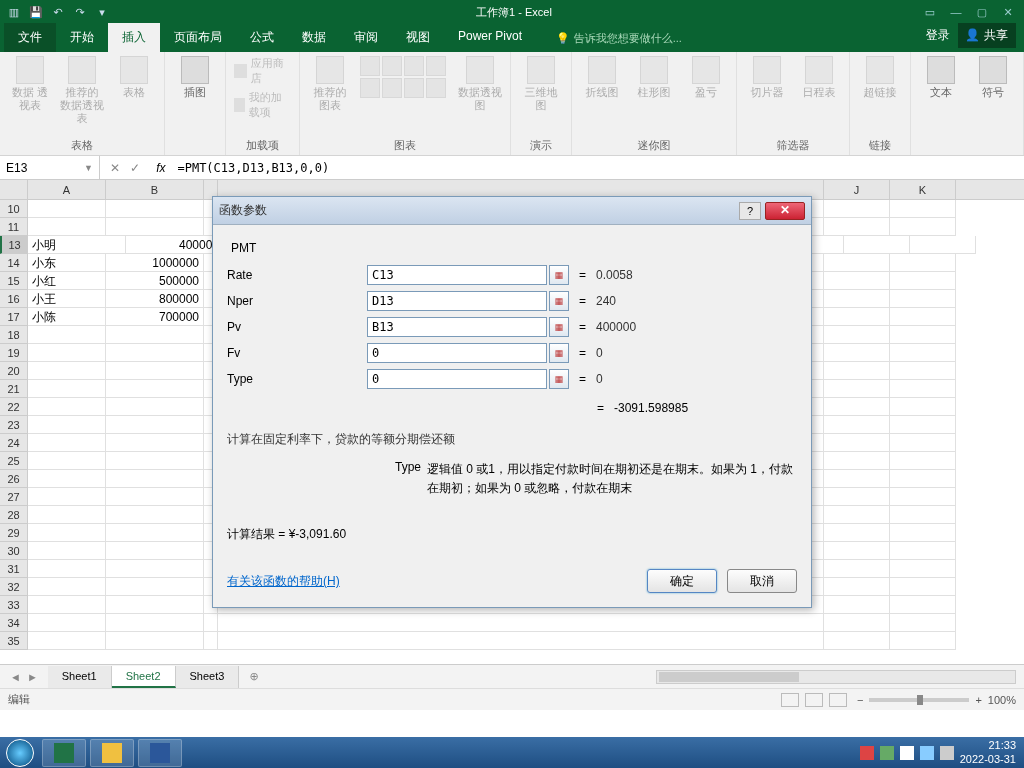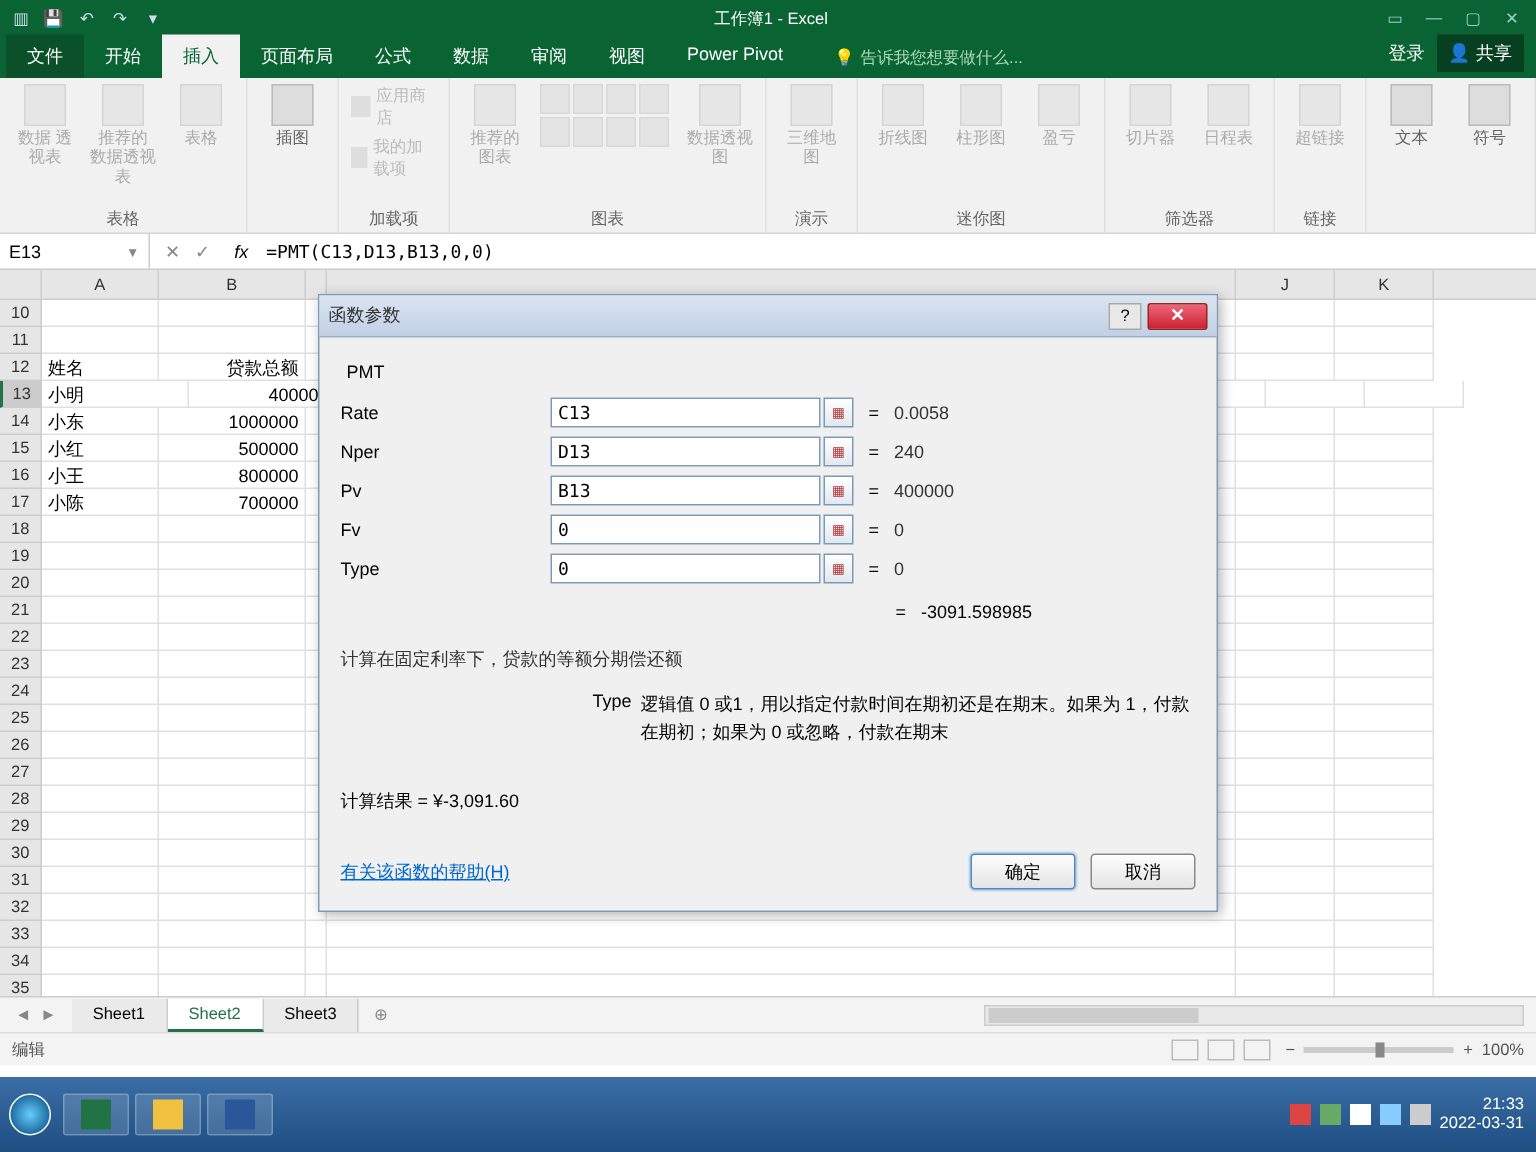--- a/index.html
+++ b/index.html
@@ -98,21 +98,21 @@
 
 .status { height: 22px; background: #f3f3f3; border-top: 1px solid #ddd; display: flex; align-items: center; font-size: 11px; color: #555; padding: 0 8px; }
 .status .mode { flex: 1; }
 .status .views { display: flex; gap: 6px; padding-right: 10px; }
 .status .views span { width: 18px; height: 14px; border: 1px solid #bbb; }
 .status .zoom { display: flex; align-items: center; gap: 6px; }
 .status .zslider { width: 100px; height: 4px; background: #ccc; position: relative; }
 .status .zslider::after { content: ''; position: absolute; left: 48px; top: -3px; width: 6px; height: 10px; background: #888; }
 
 
-.taskbar { position: absolute; bottom: 0; left: 0; right: 0; height: 50px; background: linear-gradient(#3a6ea5,#1e4e82); display: flex; align-items: center; }
+.taskbar { position: absolute; bottom: 0; left: 0; right: 0; height: 31px; background: linear-gradient(#3a6ea5,#1e4e82); display: flex; align-items: center; }
 .taskbar .start { width: 40px; height: 34px; display: flex; align-items: center; justify-content: center; }
 .taskbar .start .orb { width: 28px; height: 28px; border-radius: 50%; background: radial-gradient(#6cf,#047); border: 1px solid #fff; }
 .taskbar .tbtn { width: 44px; height: 28px; margin: 0 2px; background: rgba(255,255,255,0.15); border: 1px solid rgba(255,255,255,0.25); border-radius: 2px; display: flex; align-items: center; justify-content: center; }
 .taskbar .tbtn .ic { width: 20px; height: 20px; }
 .taskbar .tray { margin-left: auto; display: flex; align-items: center; gap: 6px; padding-right: 8px; color: #fff; font-size: 11px; }
 .taskbar .tray .ti { width: 14px; height: 14px; }
 .taskbar .clock { text-align: right; line-height: 1.2; }
 </style>
 </head>
 <body>
@@ -327,29 +327,20 @@
       <div class="row">
         <div class="rh">11</div>
         <div class="cell" style="width: 78px;"></div>
         <div class="cell r" style="width: 98px;"></div>
         <div class="cell" style="width: 14px;"></div>
         <div class="cell" style="width: 606px;"></div>
         <div class="cell" style="width: 66px;"></div>
         <div class="cell" style="width: 66px;"></div>
       </div>
       <div class="row">
-        <div class="rh">12</div>
-        <div class="cell" style="width: 78px;">姓名</div>
-        <div class="cell r" style="width: 98px;">贷款总额</div>
-        <div class="cell" style="width: 14px;"></div>
-        <div class="cell" style="width: 606px;"></div>
-        <div class="cell" style="width: 66px;"></div>
-        <div class="cell" style="width: 66px;"></div>
-      </div>
-      <div class="row">
         <div class="rh sel">13</div>
         <div class="cell" style="width: 98px;">小明</div>
         <div class="cell r" style="width: 98px;">400000</div>
         <div class="cell" style="width: 14px;"></div>
         <div class="cell" style="width: 606px;"></div>
         <div class="cell" style="width: 66px;"></div>
         <div class="cell" style="width: 66px;"></div>
       </div>
       <div class="row">
         <div class="rh">14</div>

